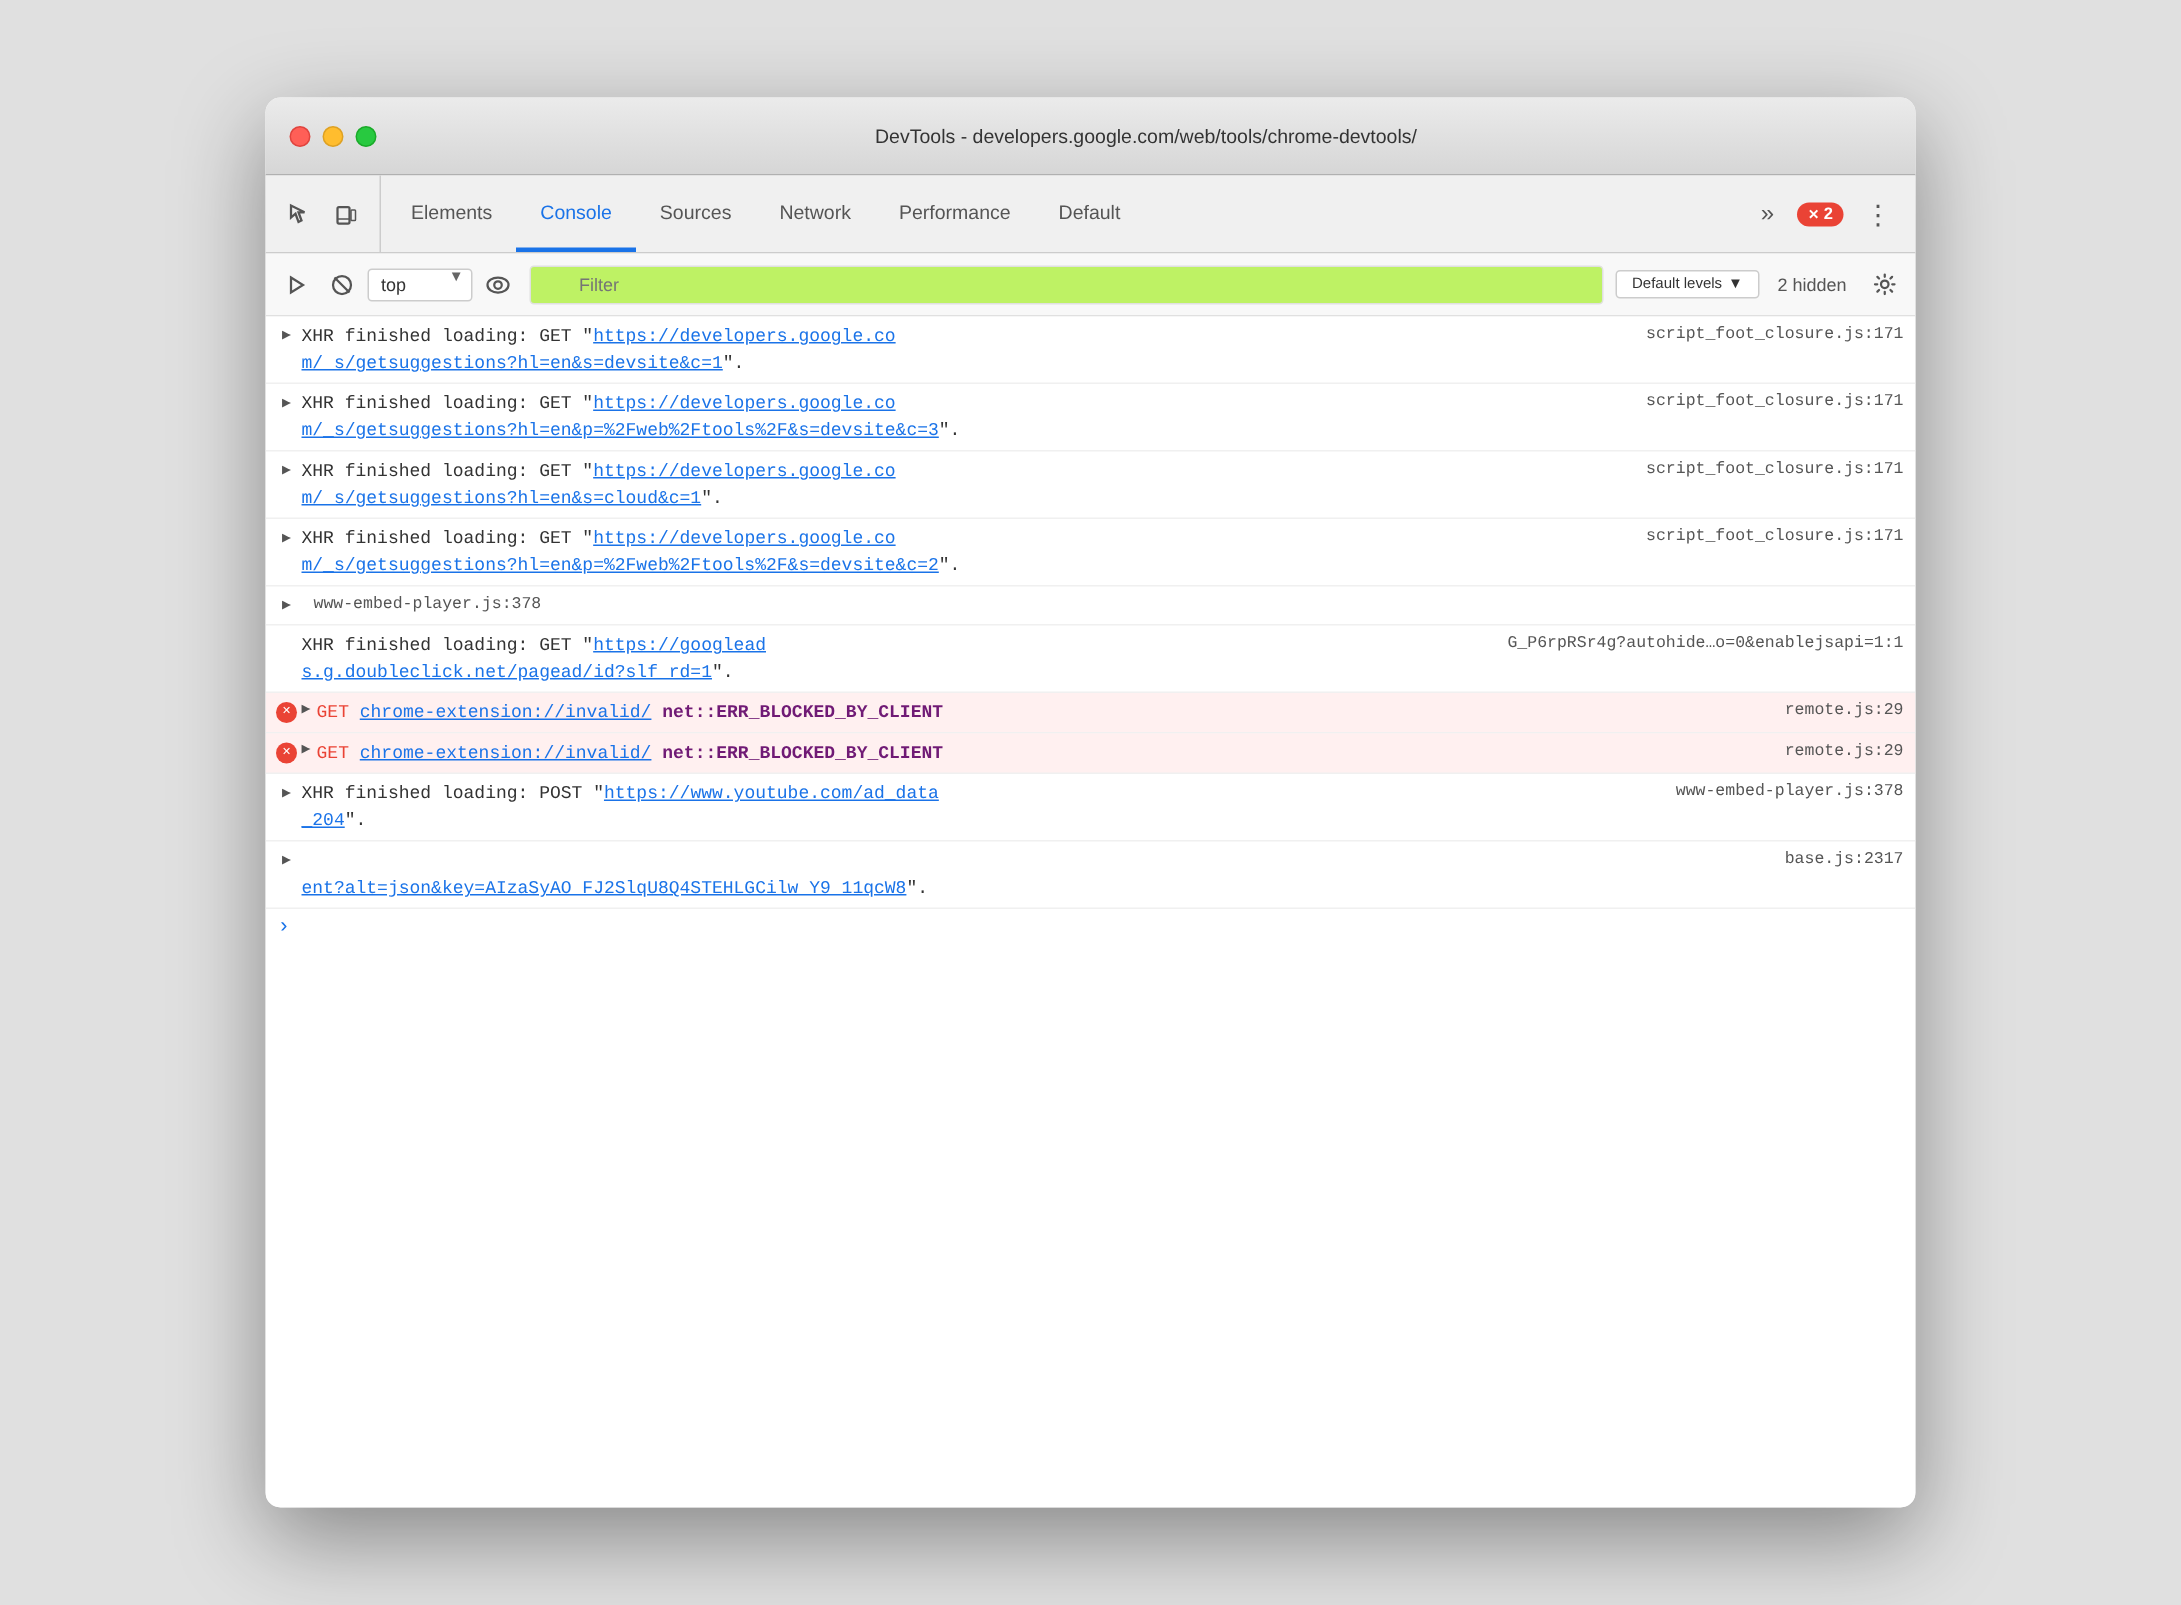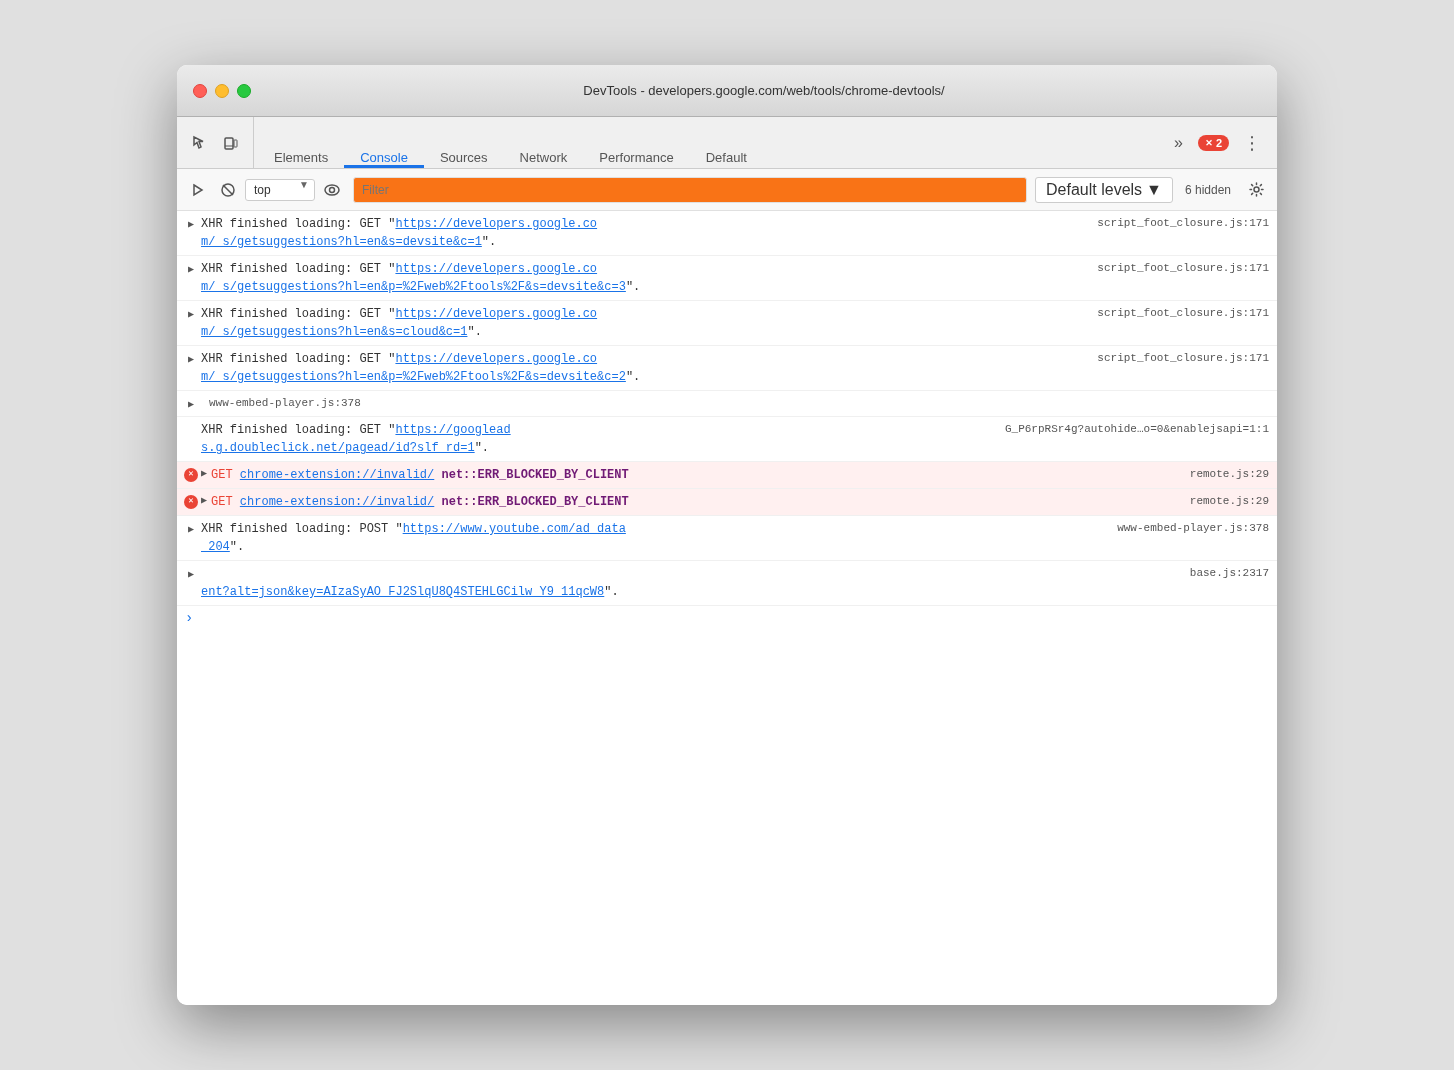--- a/index.html
+++ b/index.html
@@ -82,21 +82,21 @@
       font-size: 16px;
     }
     .tabs {
       display: flex;
       align-items: stretch;
       flex: 1;
     }
     .tab {
       padding: 0 16px;
       display: flex;
-      align-items: flex-end;
+      align-items: center;
       font-size: 13px;
       color: #555;
       cursor: pointer;
       border-bottom: 3px solid transparent;
       white-space: nowrap;
     }
     .tab.active {
       color: #1a73e8;
       border-bottom: 3px solid #1a73e8;
       font-weight: 500;
@@ -200,34 +200,35 @@
       outline: none;
       background: transparent;
       font-size: 12px;
       color: #333;
       padding: 4px 8px;
     }
     .filter-wrap {
       flex: 1;
       border: 1px solid #e0e0e0;
       border-radius: 3px;
-      background: #f97316;
+      background: #bef264;
       display: flex;
       align-items: center;
       height: 26px;
       margin: 0 4px;
+      padding-left: 24px;
     }
     .levels-btn {
       display: flex;
       align-items: center;
       gap: 4px;
       padding: 3px 10px;
       border: 1px solid #ccc;
       border-radius: 3px;
-      font-size: 16px;
+      font-size: 10px;
       color: #333;
       cursor: pointer;
       background: #fff;
       white-space: nowrap;
     }
     .hidden-count {
       font-size: 12px;
       color: #555;
       padding: 0 8px;
       white-space: nowrap;
@@ -401,21 +402,21 @@
         <circle cx="8" cy="6" r="2.5" stroke="#555" stroke-width="1.5"></circle>
       </svg>
     </div>
     <div class="filter-wrap">
       <input class="filter-input" type="text" placeholder="Filter" style="">
     </div>
     <div class="levels-btn">
       <span>Default levels</span>
       <span>▼</span>
     </div>
-    <span class="hidden-count">6 hidden</span>
+    <span class="hidden-count">2 hidden</span>
     <div class="settings-btn">
       <svg width="15" height="15" viewBox="0 0 15 15" fill="none">
         <circle cx="7.5" cy="7.5" r="2.5" stroke="#555" stroke-width="1.5"></circle>
         <path d="M7.5 1v1.5M7.5 12.5V14M1 7.5h1.5M12.5 7.5H14M2.6 2.6l1.1 1.1M11.3 11.3l1.1 1.1M2.6 12.4l1.1-1.1M11.3 3.7l1.1-1.1" stroke="#555" stroke-width="1.5" stroke-linecap="round"></path>
       </svg>
     </div>
   </div>
 
   <div class="console-output">
 

